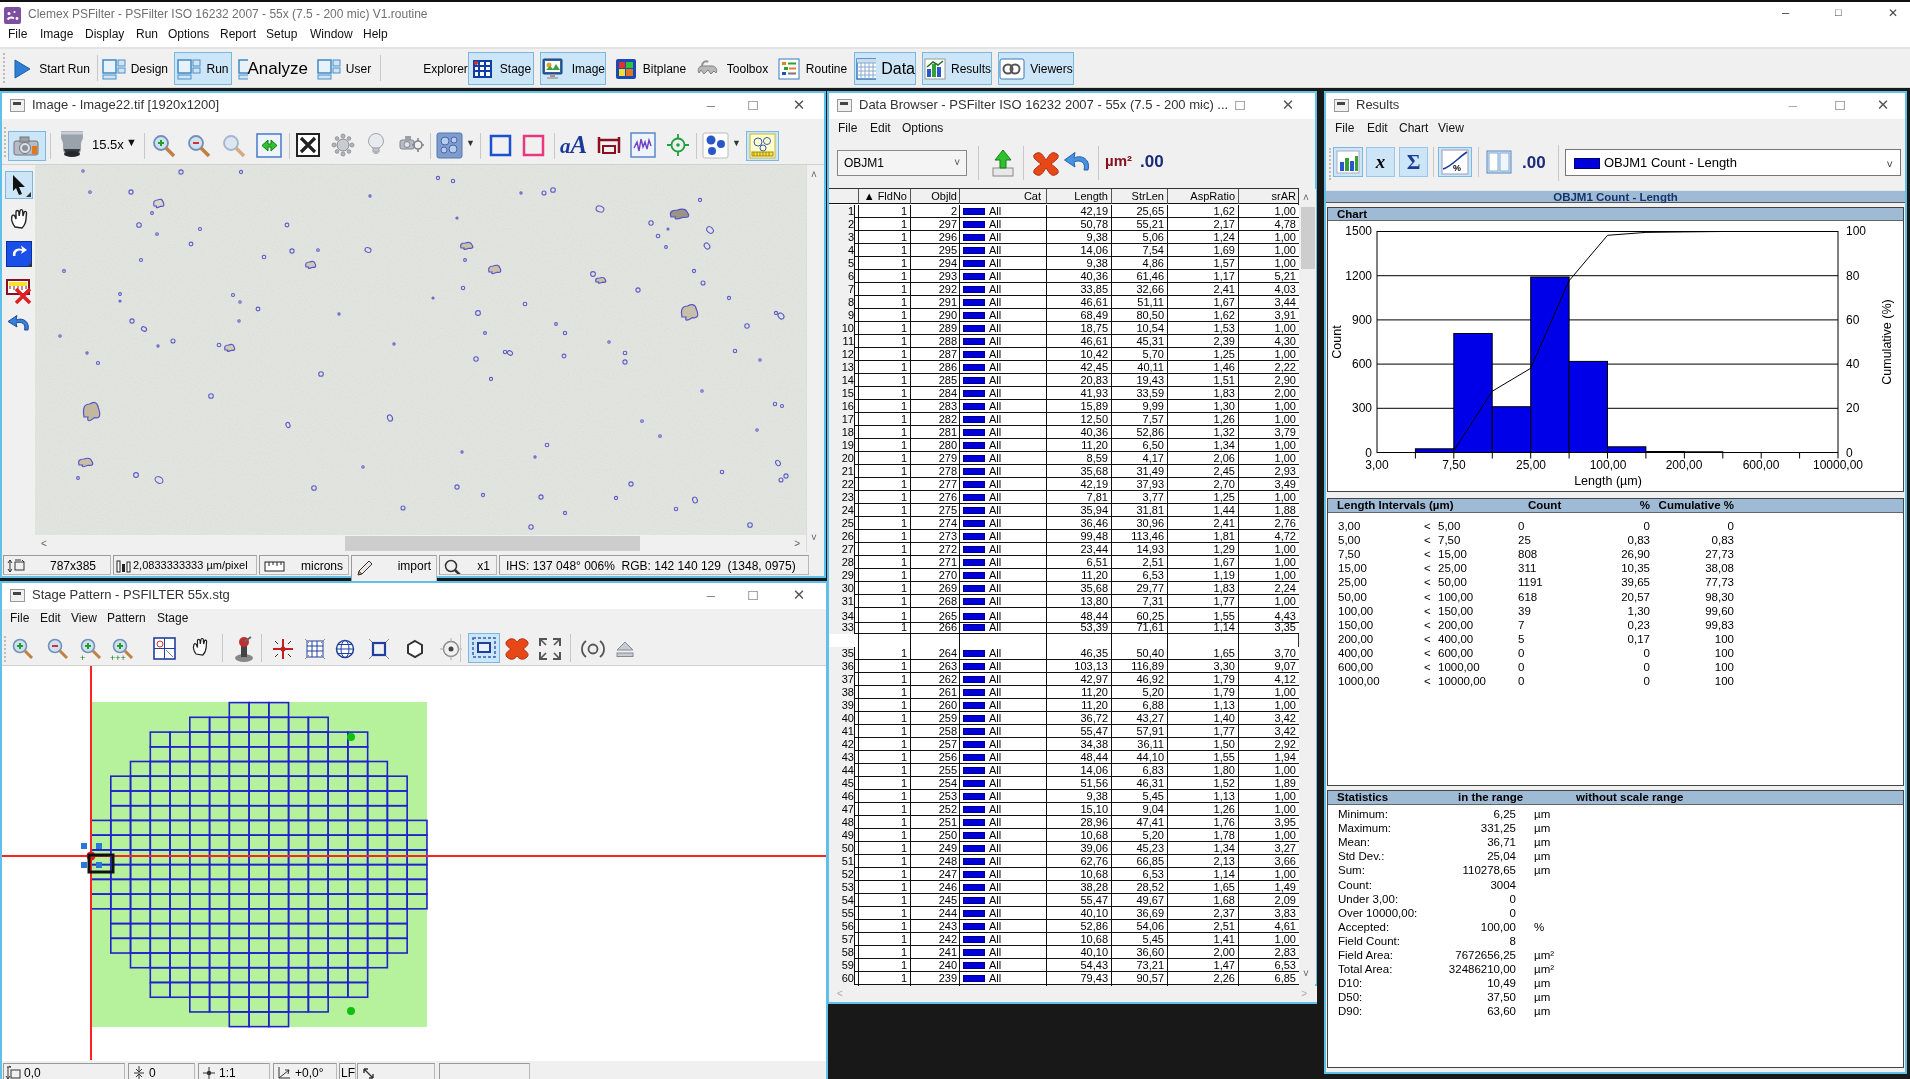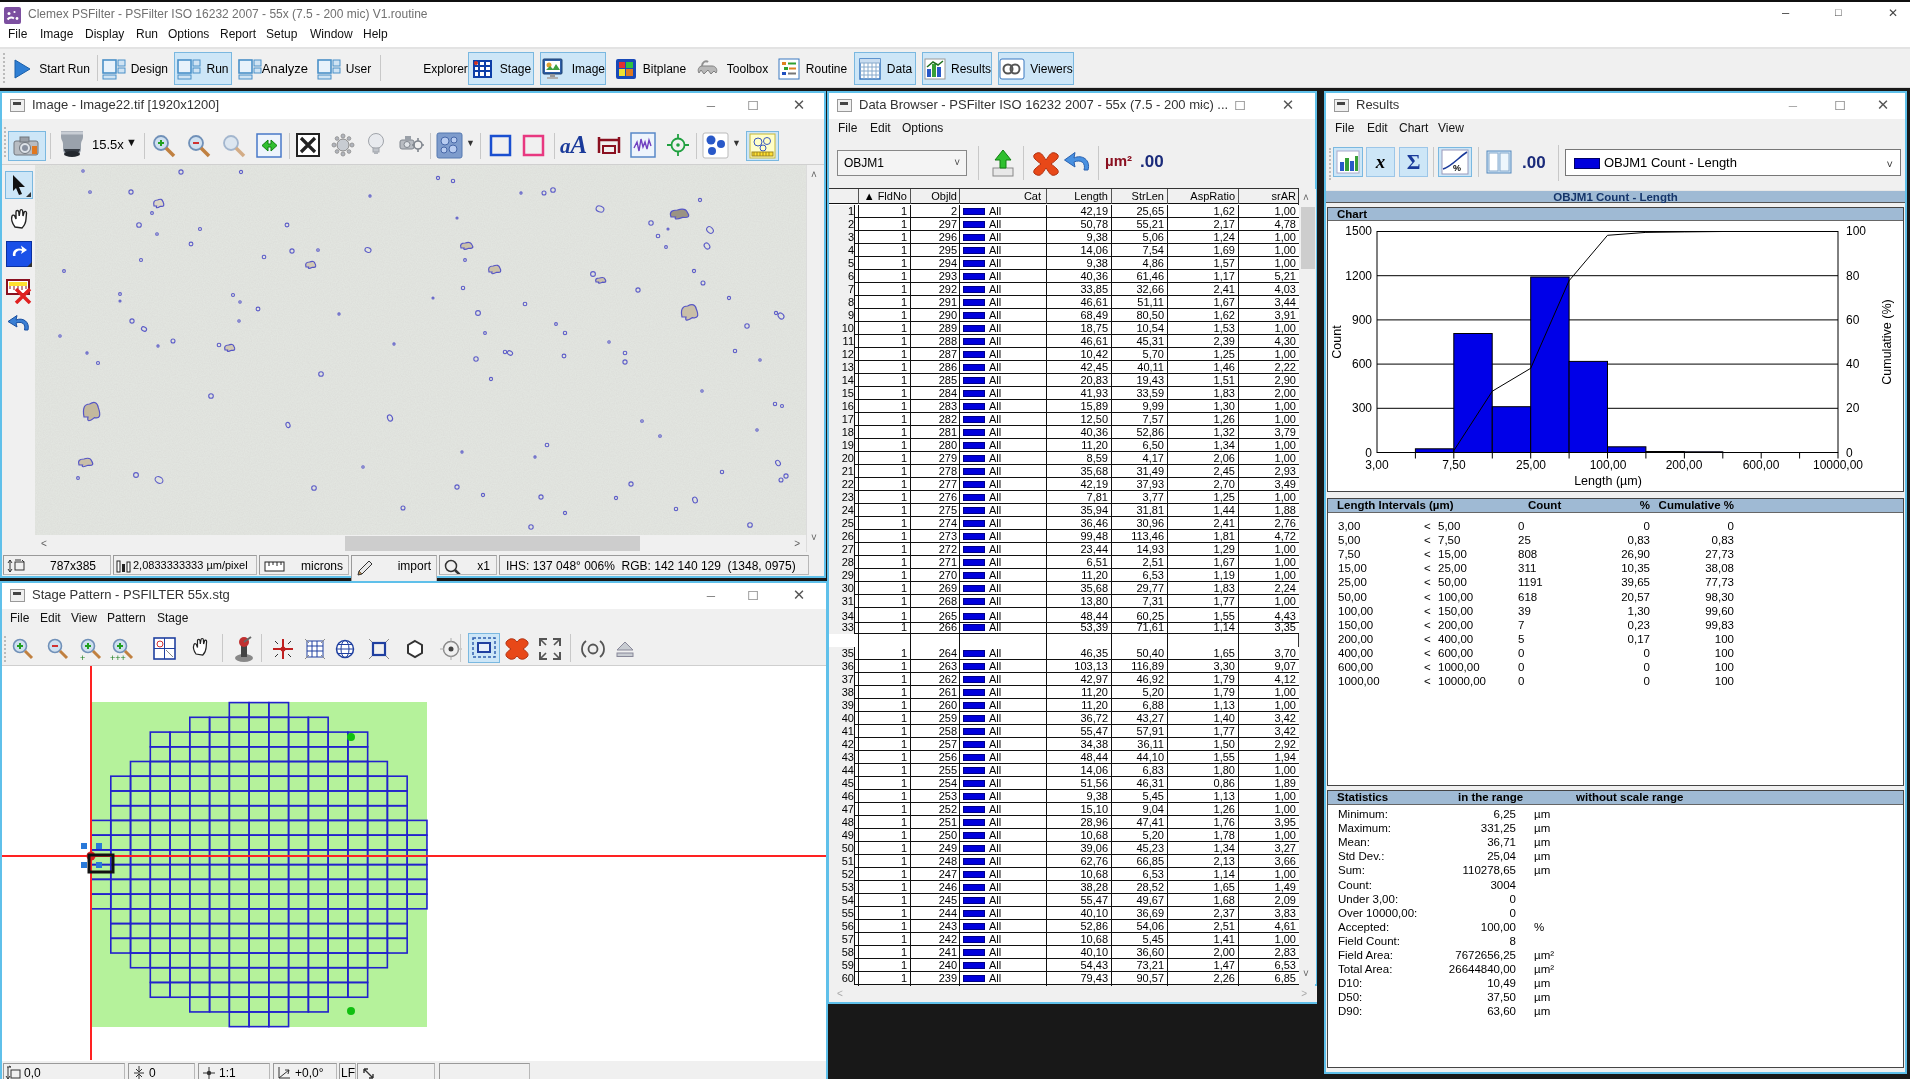--- a/index.html
+++ b/index.html
@@ -90,21 +90,21 @@
       </svg>
       <span style="font-size:12px;margin-left:5px;">Run</span>
     </div>
     <div class="tbtn" style="left:238px;top:3px;width:70px;height:33px;">
       <svg width="24" height="22">
         <rect x="1" y="2" width="13" height="13" fill="#e8f2fb" stroke="#4a90c8" stroke-width="1.6"></rect>
         <rect x="16" y="2" width="7" height="6" fill="#cfe3f3" stroke="#4a90c8"></rect>
         <rect x="16" y="10" width="7" height="5" fill="#cfe3f3" stroke="#4a90c8"></rect>
         <rect x="1" y="17" width="13" height="4" fill="#cfe3f3" stroke="#4a90c8"></rect>
       </svg>
-      <span style="font-size:13px;">Analyze</span>
+      <span style="font-size:17px;">Analyze</span>
     </div>
     <div class="tbtn" style="left:315px;top:3px;width:58px;height:33px;">
       <svg width="24" height="22">
         <rect x="1" y="2" width="13" height="13" fill="#e8f2fb" stroke="#4a90c8" stroke-width="1.6"></rect>
         <rect x="16" y="2" width="7" height="6" fill="#cfe3f3" stroke="#4a90c8"></rect>
         <rect x="16" y="10" width="7" height="5" fill="#cfe3f3" stroke="#4a90c8"></rect>
         <rect x="1" y="17" width="13" height="4" fill="#cfe3f3" stroke="#4a90c8"></rect>
       </svg>
       <span style="font-size:12px;margin-left:5px;">User</span>
     </div>
@@ -166,21 +166,21 @@
         <rect x="11" y="15.5" width="8" height="2" fill="#777"></rect>
       </svg>
       <span style="font-size:12px;margin-left:5px;">Routine</span>
     </div>
     <div class="tbtn hl" style="left:854px;top:3px;width:62px;height:33px;">
       <svg width="24" height="24">
         <rect x="2" y="2" width="20" height="20" fill="#fff" stroke="#3a78c0" stroke-width="1.5"></rect>
         <rect x="2" y="2" width="20" height="4" fill="#c8dcf0"></rect>
         <path d="M2 6 h20 M2 10 h20 M2 14 h20 M2 18 h20 M6 6 v16 M10 6 v16 M14 6 v16 M18 6 v16" stroke="#88aacc" stroke-width="1"></path>
       </svg>
-      <span style="font-size:12px;margin-left:5px;">Data</span>
+      <span style="font-size:16px;margin-left:5px;">Data</span>
     </div>
     <div class="tbtn hl" style="left:922px;top:3px;width:70px;height:33px;">
       <svg width="24" height="24">
         <rect x="2" y="2" width="20" height="20" fill="#fff" stroke="#999"></rect>
         <rect x="4" y="12" width="4" height="8" fill="#2858c8"></rect>
         <rect x="9" y="7" width="4" height="13" fill="#38a038"></rect>
         <rect x="14" y="10" width="4" height="10" fill="#2858c8"></rect>
         <path d="M4 10 L10 5 L15 8 L20 4" stroke="#207020" fill="none" stroke-width="1.5"></path>
       </svg>
       <span style="font-size:12px;margin-left:5px;">Results</span>
@@ -1483,21 +1483,21 @@
           <span class="c casp">1,80</span>
           <span class="c csr">1,00</span>
         </div>
         <div class="drow" style="top:572px;">
           <span class="c cnum">45</span>
           <span class="c cfld">1</span>
           <span class="c cobj">254</span>
           <span class="cat"><i></i>All</span>
           <span class="c clen">51,56</span>
           <span class="c cstr">46,31</span>
-          <span class="c casp">0,86</span>
+          <span class="c casp">1,52</span>
           <span class="c csr">1,89</span>
         </div>
         <div class="drow" style="top:585px;">
           <span class="c cnum">46</span>
           <span class="c cfld">1</span>
           <span class="c cobj">253</span>
           <span class="cat"><i></i>All</span>
           <span class="c clen">9,38</span>
           <span class="c cstr">5,45</span>
           <span class="c casp">1,13</span>
@@ -1941,21 +1941,21 @@
         <span class="abs" style="left:100px;width:88px;text-align:right;">8</span>
         <span class="abs" style="left:206px;"></span>
       </div>
       <div class="abs" style="top:158px;left:0;width:560px;height:14px;font-size:11.5px;">
         <span class="abs" style="left:10px;">Field Area:</span>
         <span class="abs" style="left:100px;width:88px;text-align:right;">7672656,25</span>
         <span class="abs" style="left:206px;">µm²</span>
       </div>
       <div class="abs" style="top:172px;left:0;width:560px;height:14px;font-size:11.5px;">
         <span class="abs" style="left:10px;">Total Area:</span>
-        <span class="abs" style="left:100px;width:88px;text-align:right;">26644840,00</span>
+        <span class="abs" style="left:100px;width:88px;text-align:right;">32486210,00</span>
         <span class="abs" style="left:206px;">µm²</span>
       </div>
       <div class="abs" style="top:186px;left:0;width:560px;height:14px;font-size:11.5px;">
         <span class="abs" style="left:10px;">D10:</span>
         <span class="abs" style="left:100px;width:88px;text-align:right;">10,49</span>
         <span class="abs" style="left:206px;">µm</span>
       </div>
       <div class="abs" style="top:200px;left:0;width:560px;height:14px;font-size:11.5px;">
         <span class="abs" style="left:10px;">D50:</span>
         <span class="abs" style="left:100px;width:88px;text-align:right;">37,50</span>

